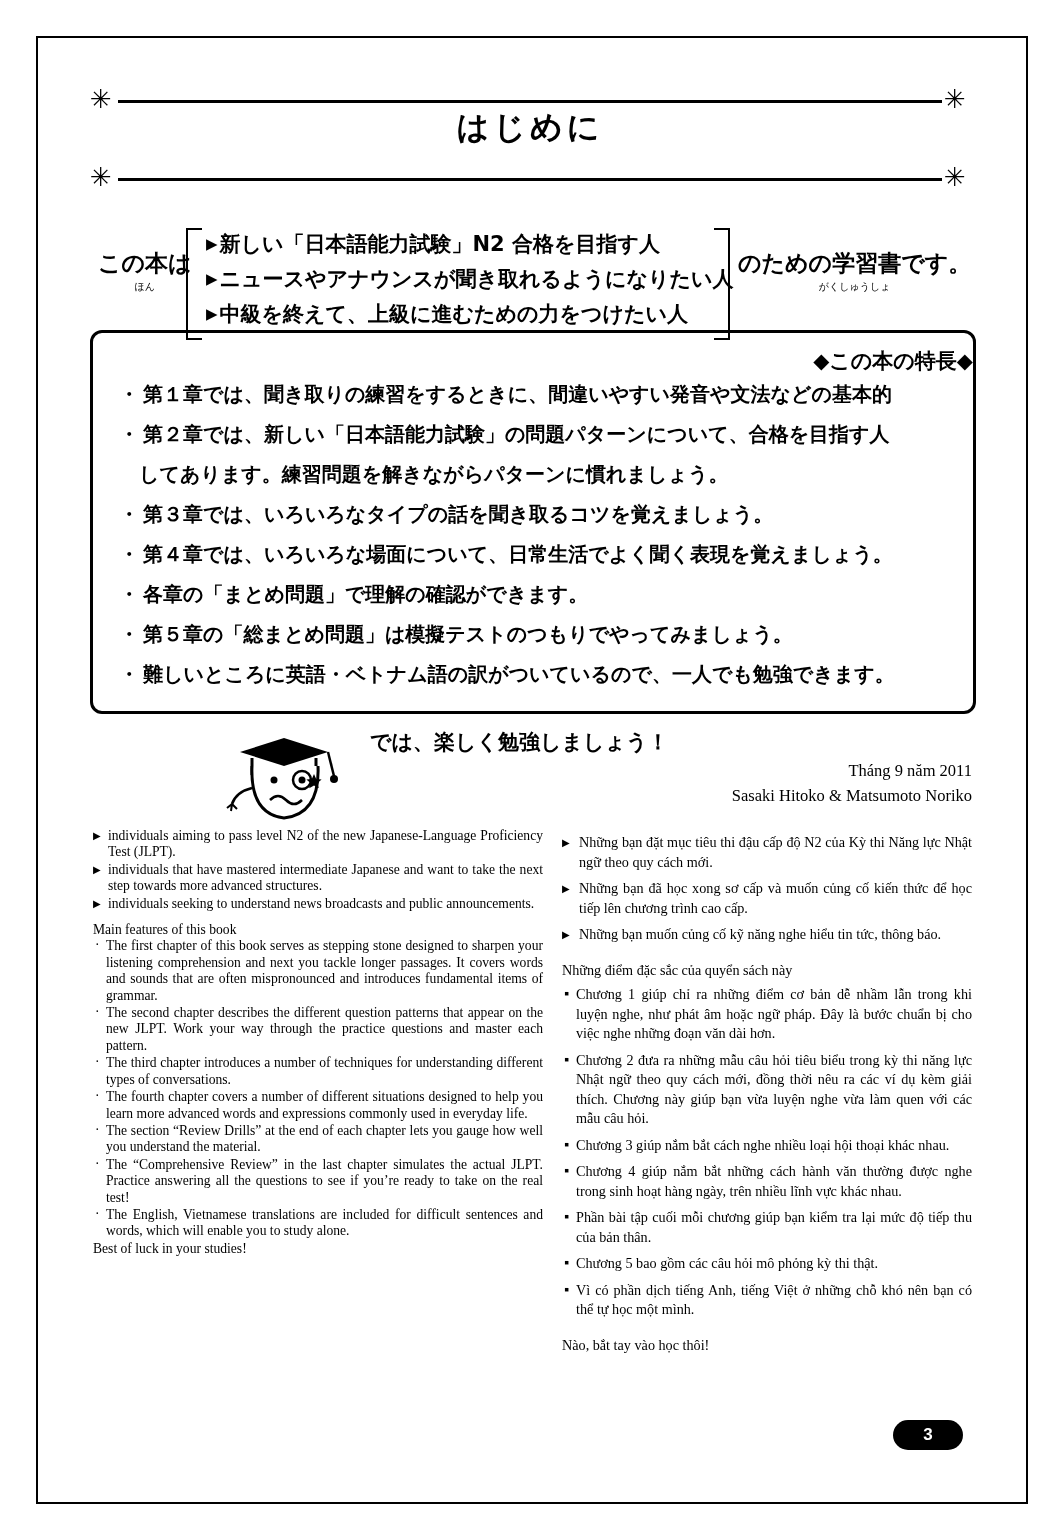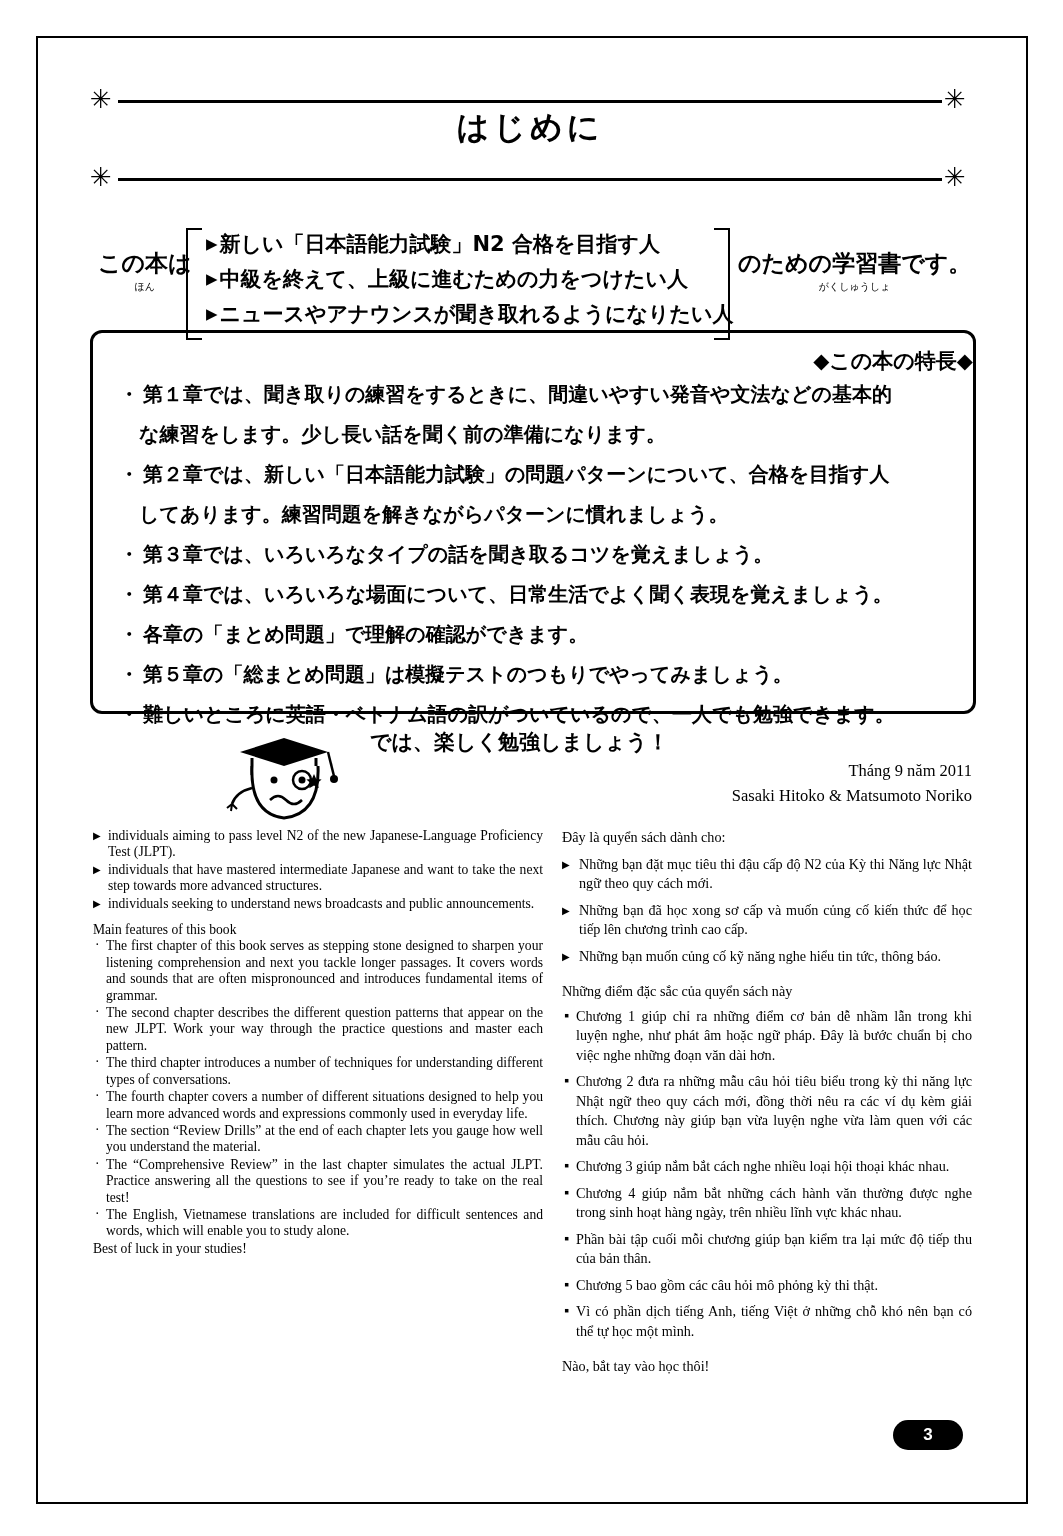--- a/index.html
+++ b/index.html
@@ -268,43 +268,42 @@
         <span class="rb">ほん</span>
       </span>
     </div>
 
     <div class="bracket-box">
       <div class="blines">
         <div class="bline">
           <span class="tri">▶</span><span>新しい「日本語能力試験」N2 合格を目指す人</span>
         </div>
         <div class="bline">
-          <span class="tri">▶</span><span>中級を終えて、上級に進むための力をつけたい人</span>
+          <span class="tri">▶</span><span>ニュースやアナウンスが聞き取れるようになりたい人</span>
         </div>
         <div class="bline">
-          <span class="tri">▶</span><span>ニュースやアナウンスが聞き取れるようになりたい人</span>
+          <span class="tri">▶</span><span>中級を終えて、上級に進むための力をつけたい人</span>
         </div>
       </div>
     </div>
 
     <div class="intro-right">
       <span class="ruby-wrap">
         <span>のための学習書です。</span>
         <span class="rb">がくしゅうしょ</span>
       </span>
     </div>
   </div>
 
   <div class="features">
     <div class="features-title">◆この本の特長◆</div>
     <div class="feat-list">
 
       <div class="feat">
         <span class="dot">・</span><span>第１章では、聞き取りの練習をするときに、間違いやすい発音や文法などの基本的</span>
-        <span class="l2">な練習をします。少し長い話を聞く前の準備になります。</span>
       </div>
 
       <div class="feat">
         <span class="dot">・</span><span>第２章では、新しい「日本語能力試験」の問題パターンについて、合格を目指す人</span>
         <span class="l2">してあります。練習問題を解きながらパターンに慣れましょう。</span>
       </div>
 
       <div class="feat">
         <span class="dot">・</span><span>第３章では、いろいろなタイプの話を聞き取るコツを覚えましょう。</span>
       </div>
@@ -402,21 +401,20 @@
     </div>
     <div class="dot-item">
       <span class="mk">·</span>
       <span>The English, Vietnamese translations are included for difficult sentences and words, which will enable you to study alone.</span>
     </div>
 
     <div class="p">Best of luck in your studies!</div>
   </div>
 
   <div class="col-vi vi">
-    <div class="p lead">Đây là quyển sách dành cho:</div>
     <div class="spacer-sm"></div>
 
     <div class="arrow-item">
       <span class="mk">▶</span>
       <span>Những bạn đặt mục tiêu thi đậu cấp độ N2 của Kỳ thi Năng lực Nhật ngữ theo quy cách mới.</span>
     </div>
     <div class="arrow-item">
       <span class="mk">▶</span>
       <span>Những bạn đã học xong sơ cấp và muốn củng cố kiến thức để học tiếp lên chương trình cao cấp.</span>
     </div>

